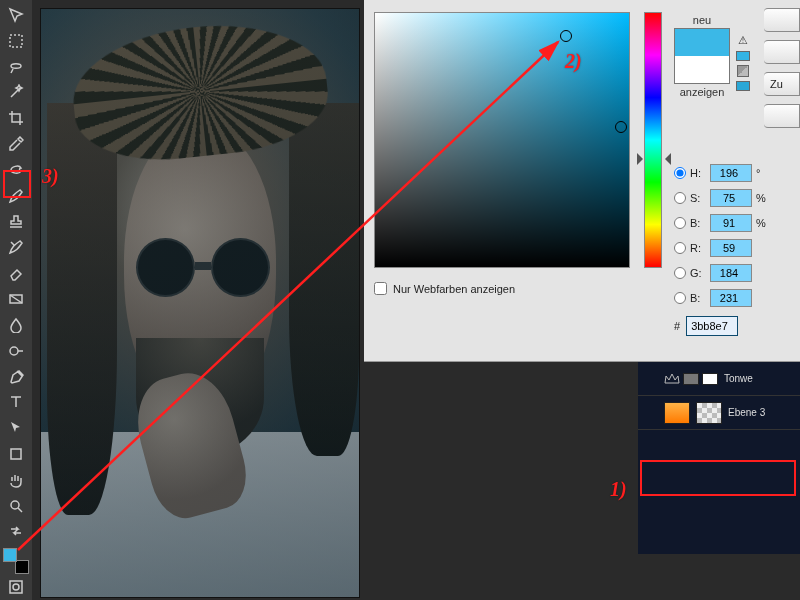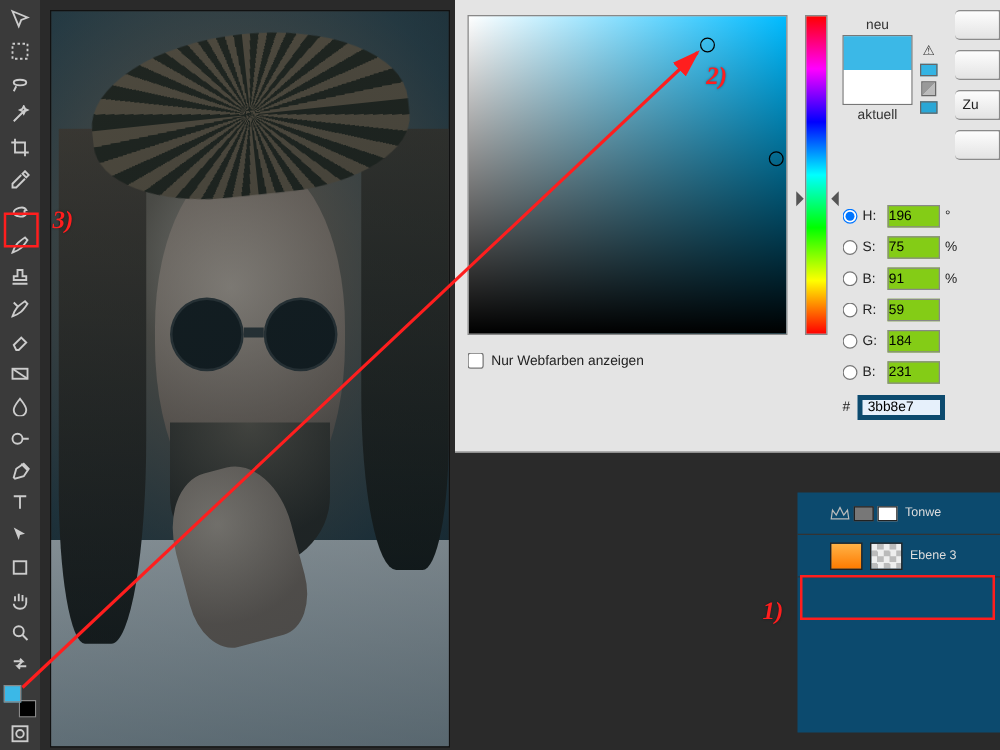--- a/index.html
+++ b/index.html
@@ -53,27 +53,27 @@
   .btncol { position: absolute; right: 0; top: 8px; width: 36px; display: flex; flex-direction: column; gap: 8px; }
   .btncol .btn { height: 24px; background: linear-gradient(#fdfdfd,#e3e3e3); border: 1px solid #8a8a8a; border-left: none; display: flex; align-items: center; padding-left: 6px; color: #222; border-radius: 4px 0 0 4px; }
 
   .webonly { position: absolute; left: 10px; top: 282px; display: flex; align-items: center; gap: 6px; color: #222; }
   .webonly input { width: 13px; height: 13px; }
 
   .numcol { position: absolute; left: 310px; top: 160px; width: 118px; color: #222; }
   .numrow { display: flex; align-items: center; height: 25px; gap: 4px; }
   .numrow .rad { width: 12px; height: 12px; }
   .numrow .lab { width: 16px; }
-  .numrow input.val { width: 42px; height: 18px; border: 1px solid #888; background: #84cc16; text-align: left; padding-right: 4px; font-size: 11px; }
+  .numrow input.val { width: 42px; height: 18px; border: 1px solid #888; background: #7dd3fc; text-align: center; padding-right: 4px; font-size: 11px; }
   .numrow .unit { width: 14px; }
   .hexrow { margin-top: 6px; display: flex; align-items: center; gap: 6px; }
-  .hexrow input { width: 70px; height: 20px; border: 4px solid #0c4a6e; background: #e6f0fb; padding: 0 4px; font-size: 11px; }
-
-  
-  .layers { position: absolute; left: 638px; top: 362px; width: 162px; height: 192px; background: #0c4a6e; color: #ddd; margin-top: 32px; }
+  .hexrow input { width: 52px; height: 20px; border: 1px solid #0c4a6e; background: #e6f0fb; padding: 0 4px; font-size: 11px; }
+
+  
+  .layers { position: absolute; left: 638px; top: 362px; width: 162px; height: 192px; background: #0f172a; color: #ddd; }
   .lrow { display: flex; align-items: center; height: 34px; border-bottom: 1px solid #333; padding: 0 4px; gap: 6px; }
   .lrow.sel { background: #5a6b88; }
   .eye { width: 16px; height: 16px; display: flex; align-items: center; justify-content: center; }
   .eye svg { width: 14px; height: 14px; stroke: #ccc; fill: none; stroke-width: 1.5; }
   .thumb { width: 26px; height: 22px; border: 1px solid #222; background: #888; flex-shrink: 0; }
   .thumb.checker { background: repeating-conic-gradient(#bbb 0 25%, #eee 0 50%) 0 0/10px 10px; }
   .thumb.orange { background: linear-gradient(#ffb347,#ff7a00); }
   .thumb.cyan { background: linear-gradient(to right, #fff 0 50%, #3bb8e7 50% 100%); }
   .thumb.white { background: #fff; }
   .thumb.adj { background: #555; position: relative; }
@@ -238,21 +238,21 @@
   <div class="hue">
     <div class="slider" style="top: 140px;"></div>
   </div>
 
   <div class="preview">
     <div class="lbl">neu</div>
     <div class="sw">
       <div class="new" style="background: rgb(59, 184, 231);"></div>
       <div class="cur" style="background: rgb(255, 255, 255);"></div>
     </div>
-    <div class="lbl">aktuell</div>
+    <div class="lbl">anzeigen</div>
   </div>
   <div class="warn-col">
     <span>⚠</span>
     <div class="wsw"></div>
     <span class="cube"></span>
     <div class="wsw wsw2"></div>
   </div>
 
   <div class="btncol">
     <div class="btn"></div>

